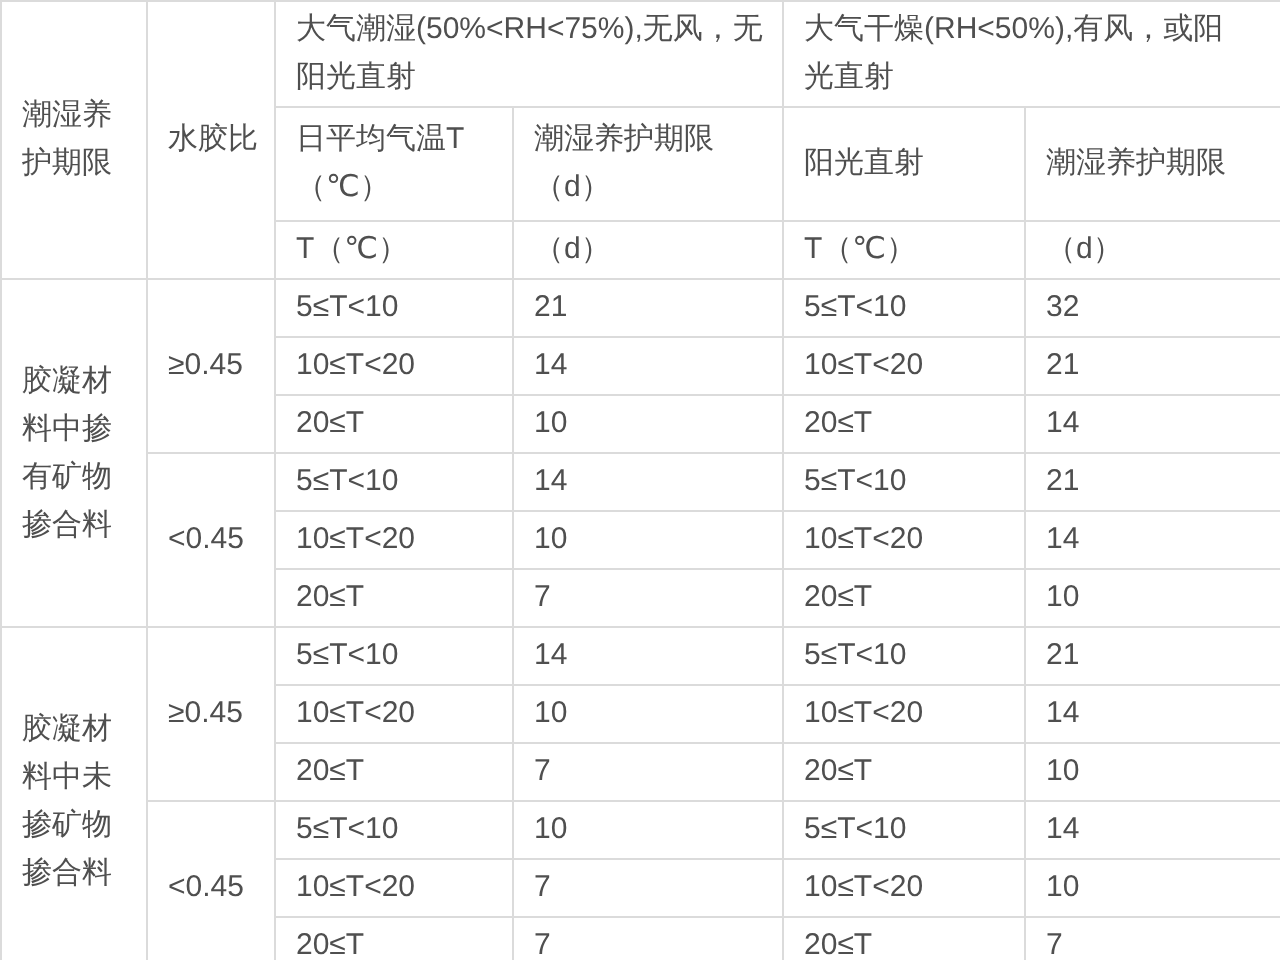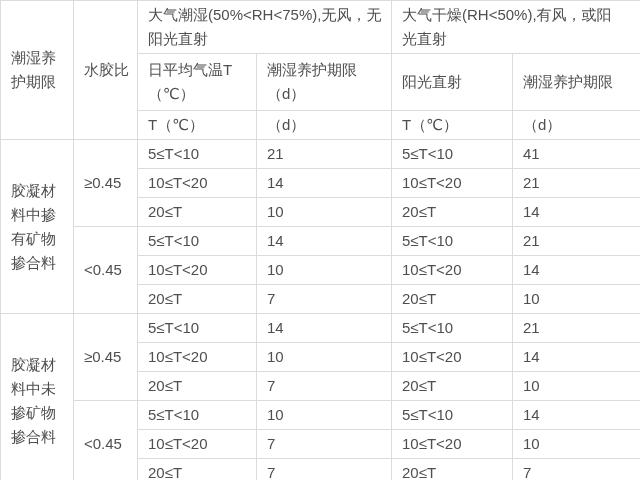--- a/index.html
+++ b/index.html
@@ -80,21 +80,21 @@
       <th>T（℃）</th>
       <th>（d）</th>
     </tr>
 
     <tr class="dr">
       <td rowspan="6">胶凝材料中掺有矿物掺合料</td>
       <td rowspan="3">≥0.45</td>
       <td>5≤T&lt;10</td>
       <td>21</td>
       <td>5≤T&lt;10</td>
-      <td>41</td>
+      <td>32</td>
     </tr>
     <tr class="dr">
       <td>10≤T&lt;20</td>
       <td>14</td>
       <td>10≤T&lt;20</td>
       <td>21</td>
     </tr>
     <tr class="dr">
       <td>20≤T</td>
       <td>10</td>

